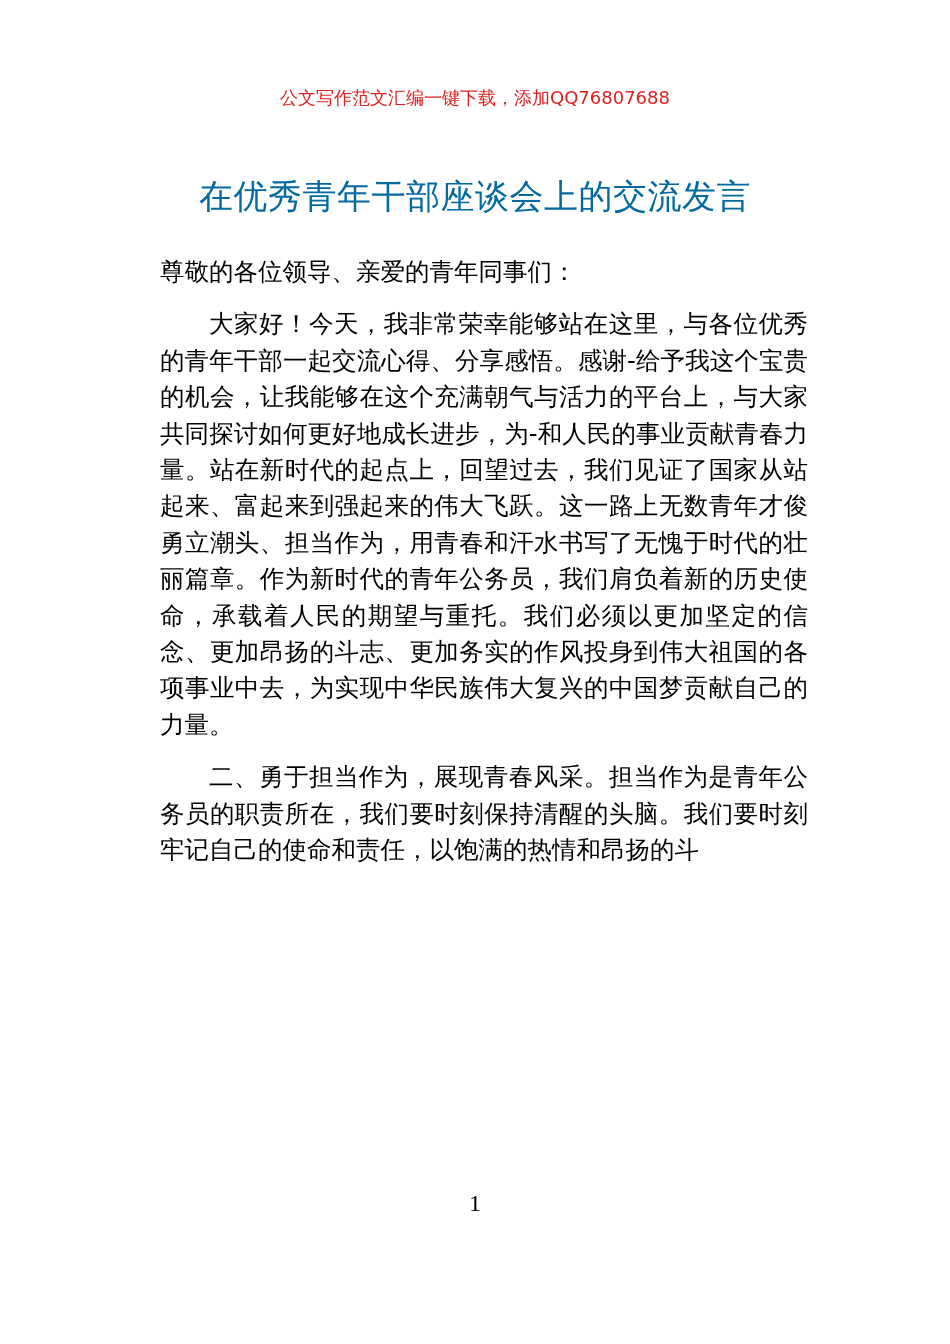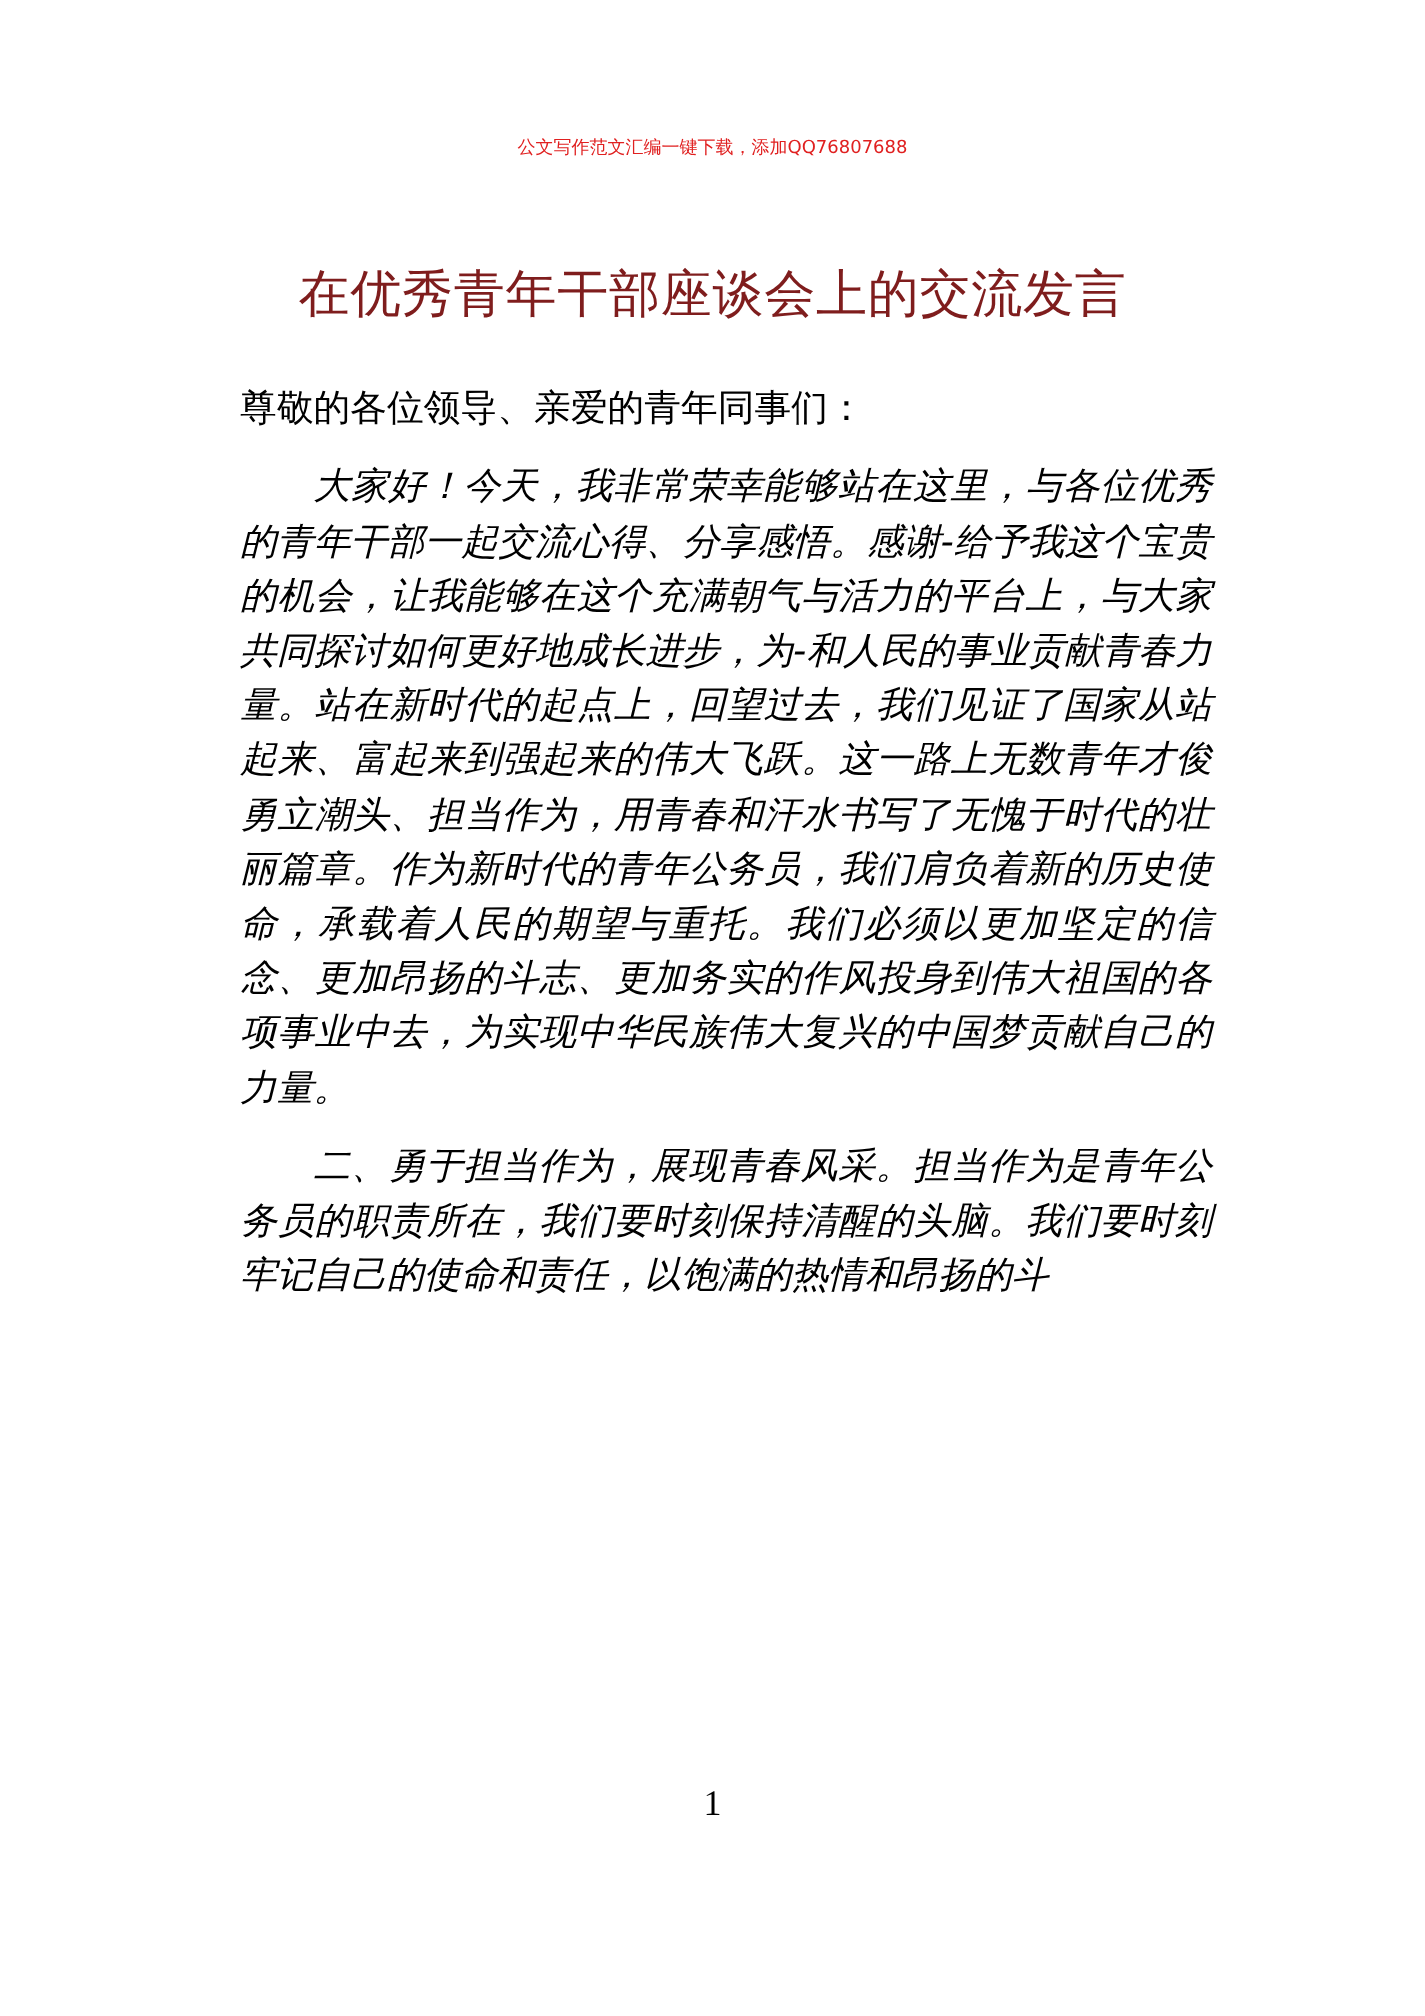--- a/index.html
+++ b/index.html
@@ -14,53 +14,52 @@
     overflow: hidden;
     font-family: "DejaVu Sans", "Liberation Sans", sans-serif;
     color: #000000;
   }
   .promo {
     position: absolute;
     top: 86px;
     left: 0;
     width: 950px;
     text-align: center;
-    font-size: 12px;
+    font-size: 18px;
     line-height: 24px;
     color: #e02020;
   }
   .title {
     position: absolute;
     top: 170px;
     left: 0;
     width: 950px;
     text-align: center;
     font-size: 34px;
     line-height: 52px;
     letter-spacing: 0.5px;
-    color: #7f1d1d;
+    color: #0369a1;
   }
   .body-text {
     position: absolute;
     top: 238px;
     left: 144px;
     width: 680px;
     font-size: 24.5px;
     line-height: 36.4px;
     color: #000000;
   }
   .body-text p {
     margin: 16px;
     padding: 0;
     text-align: justify;
     text-align-last: left;
   }
   .body-text p.indent {
     text-indent: 49px;
-    font-style: italic;
   }
   .page-number {
     position: absolute;
     top: 1188px;
     left: 0;
     width: 950px;
     text-align: center;
     font-family: "Liberation Serif", "DejaVu Serif", serif;
     font-size: 24px;
     line-height: 30px;

